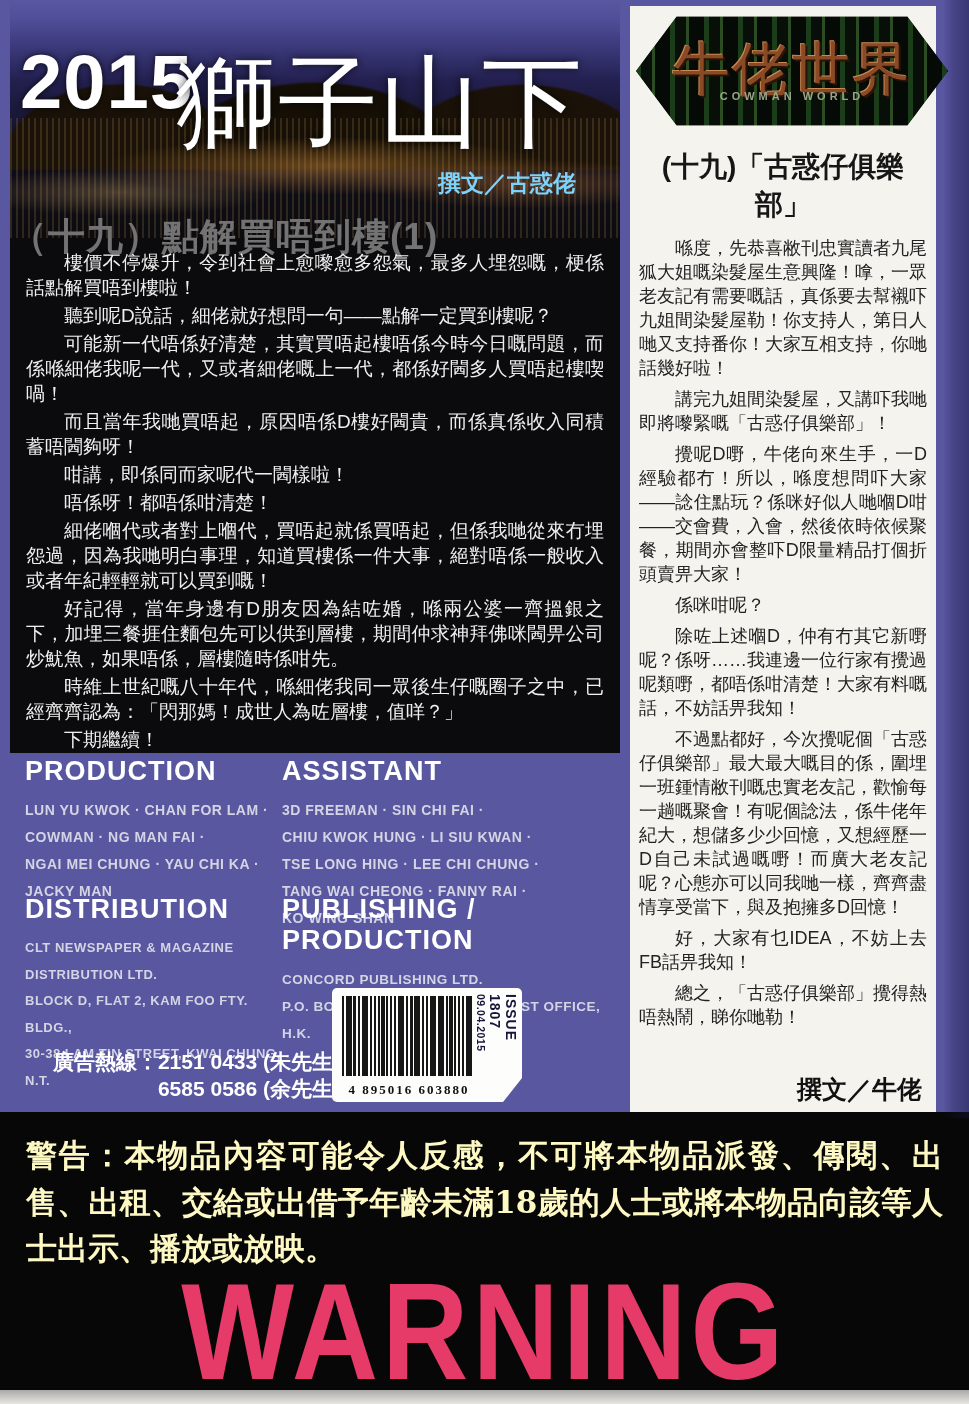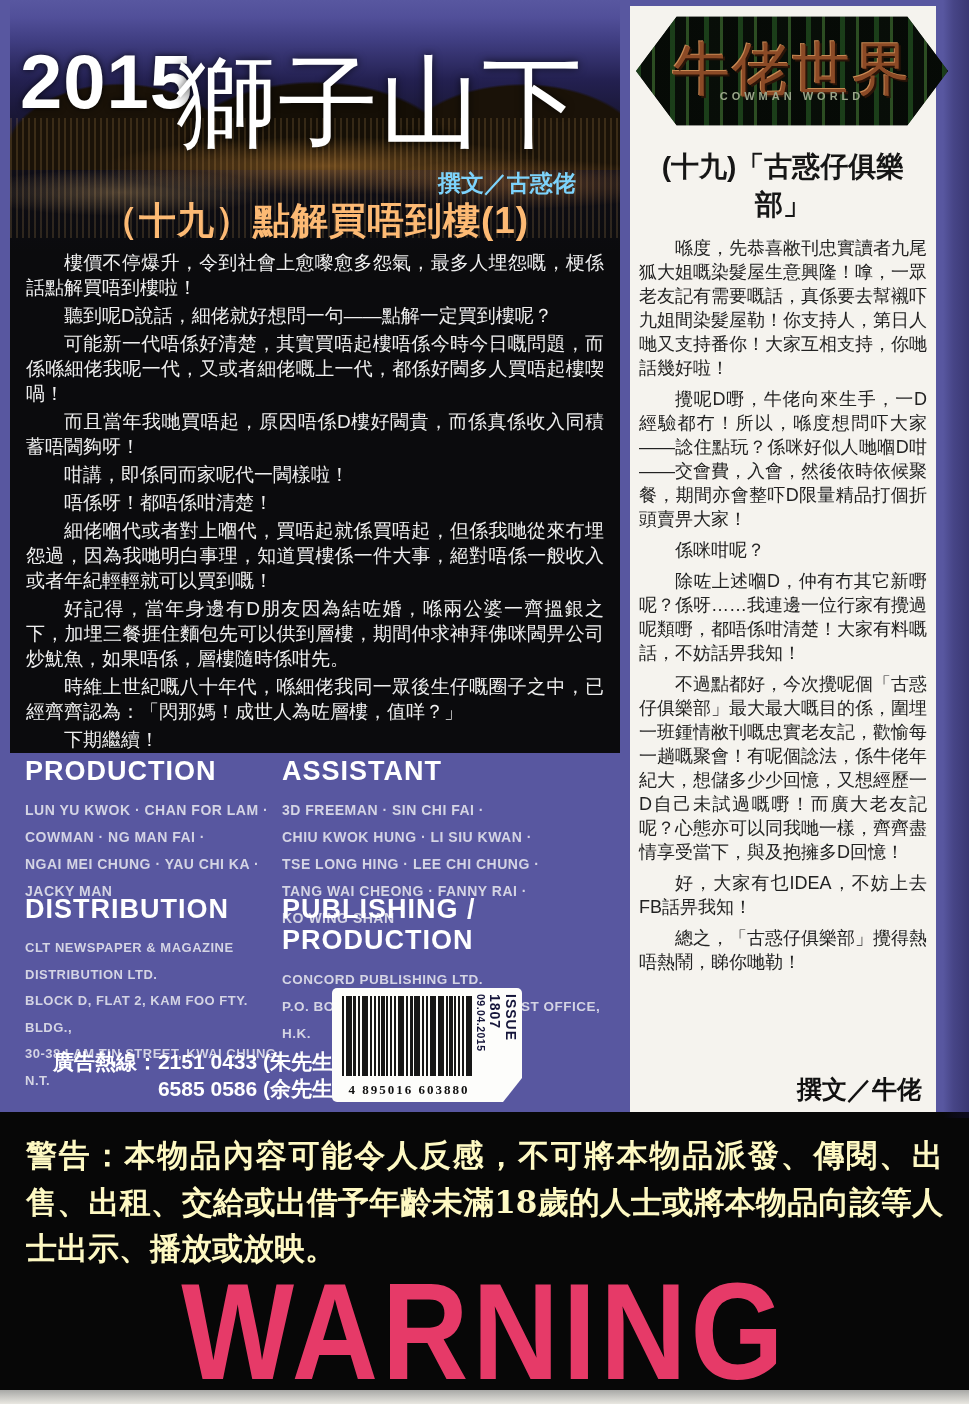--- a/index.html
+++ b/index.html
@@ -21,22 +21,22 @@
     background:
       radial-gradient(ellipse 320px 42px at 52% 40%,rgba(255,170,70,.40),rgba(255,170,70,0) 70%),
       radial-gradient(ellipse 220px 34px at 18% 62%,rgba(255,205,130,.28),rgba(255,205,130,0) 70%),
       radial-gradient(ellipse 230px 36px at 84% 55%,rgba(255,160,70,.30),rgba(255,160,70,0) 70%),
       repeating-linear-gradient(90deg,rgba(255,200,120,.16) 0 2px,rgba(0,0,0,0) 2px 6px);}
   .year{position:absolute;left:10px;top:38px;font-size:76px;font-weight:900;color:#fff;
     letter-spacing:1px;text-shadow:0 0 6px rgba(0,0,0,.8);}
   .main-title{position:absolute;left:166px;top:48px;width:446px;font-size:100px;line-height:1.1;color:#fff;
     font-family:"DejaVu Serif",serif;letter-spacing:2px;white-space:nowrap;text-shadow:0 0 8px rgba(0,0,0,.7);}
   .byline-left{position:absolute;right:44px;top:168px;font-size:23px;font-weight:bold;color:#7dd3fc;}
-  .headline-left{position:absolute;left:0;right:0;top:196px;text-align:center;font-size:37px;
-    font-weight:bold;color:#fdba74;letter-spacing:1px;}
+  .headline-left{position:absolute;left:0;right:0;top:212px;font-size:37px;
+    font-weight:bold;color:#737373;letter-spacing:1px;}
   .article-body{position:absolute;left:16px;right:16px;top:250px;color:#efefef;font-size:19px;
     line-height:25px;text-align:justify;}
   .article-body p{margin:0 0 3px 0;text-indent:2em;}
 
   
   .credit{position:absolute;color:#d4d4e4;}
   .credit h3{margin:0 0 10px 0;color:#fff;font-size:27px;font-weight:900;letter-spacing:1px;}
   .credit .lines p{margin:0;font-size:14px;font-weight:bold;letter-spacing:.5px;line-height:27px;}
   .credit-production{left:25px;top:756px;width:250px;}
   .credit-assistant{left:282px;top:756px;width:345px;}
@@ -168,20 +168,21 @@
     <div class="barcode-side">
       <span class="barcode-issue">ISSUE 1807</span>
       <span class="barcode-date">09.04.2015</span>
     </div>
   </div>
 
   <section class="right-panel">
     <h2 class="right-headline">(十九)「古惑仔俱樂部」</h2>
     <div class="right-body">
         <p>喺度，先恭喜敝刊忠實讀者九尾狐大姐嘅染髮屋生意興隆！嗱，一眾老友記有需要嘅話，真係要去幫襯吓九姐間染髮屋勒！你支持人，第日人哋又支持番你！大家互相支持，你哋話幾好啦！</p>
+        <p>講完九姐間染髮屋，又講吓我哋即將嚟緊嘅「古惑仔俱樂部」！</p>
         <p>攪呢D嘢，牛佬向來生手，一D經驗都冇！所以，喺度想問吓大家——諗住點玩？係咪好似人哋嗰D咁——交會費，入會，然後依時依候聚餐，期間亦會整吓D限量精品打個折頭賣畀大家！</p>
         <p>係咪咁呢？</p>
         <p>除咗上述嗰D，仲有冇其它新嘢呢？係呀……我連邊一位行家有攪過呢類嘢，都唔係咁清楚！大家有料嘅話，不妨話畀我知！</p>
         <p>不過點都好，今次攪呢個「古惑仔俱樂部」最大最大嘅目的係，圍埋一班鍾情敝刊嘅忠實老友記，歡愉每一趟嘅聚會！有呢個諗法，係牛佬年紀大，想儲多少少回憶，又想經歷一D自己未試過嘅嘢！而廣大老友記呢？心態亦可以同我哋一樣，齊齊盡情享受當下，與及抱擁多D回憶！</p>
         <p>好，大家有乜IDEA，不妨上去FB話畀我知！</p>
         <p>總之，「古惑仔俱樂部」攪得熱唔熱鬧，睇你哋勒！</p>
       </div>
     <div class="right-byline">撰文／牛佬</div>
   </section>
 

